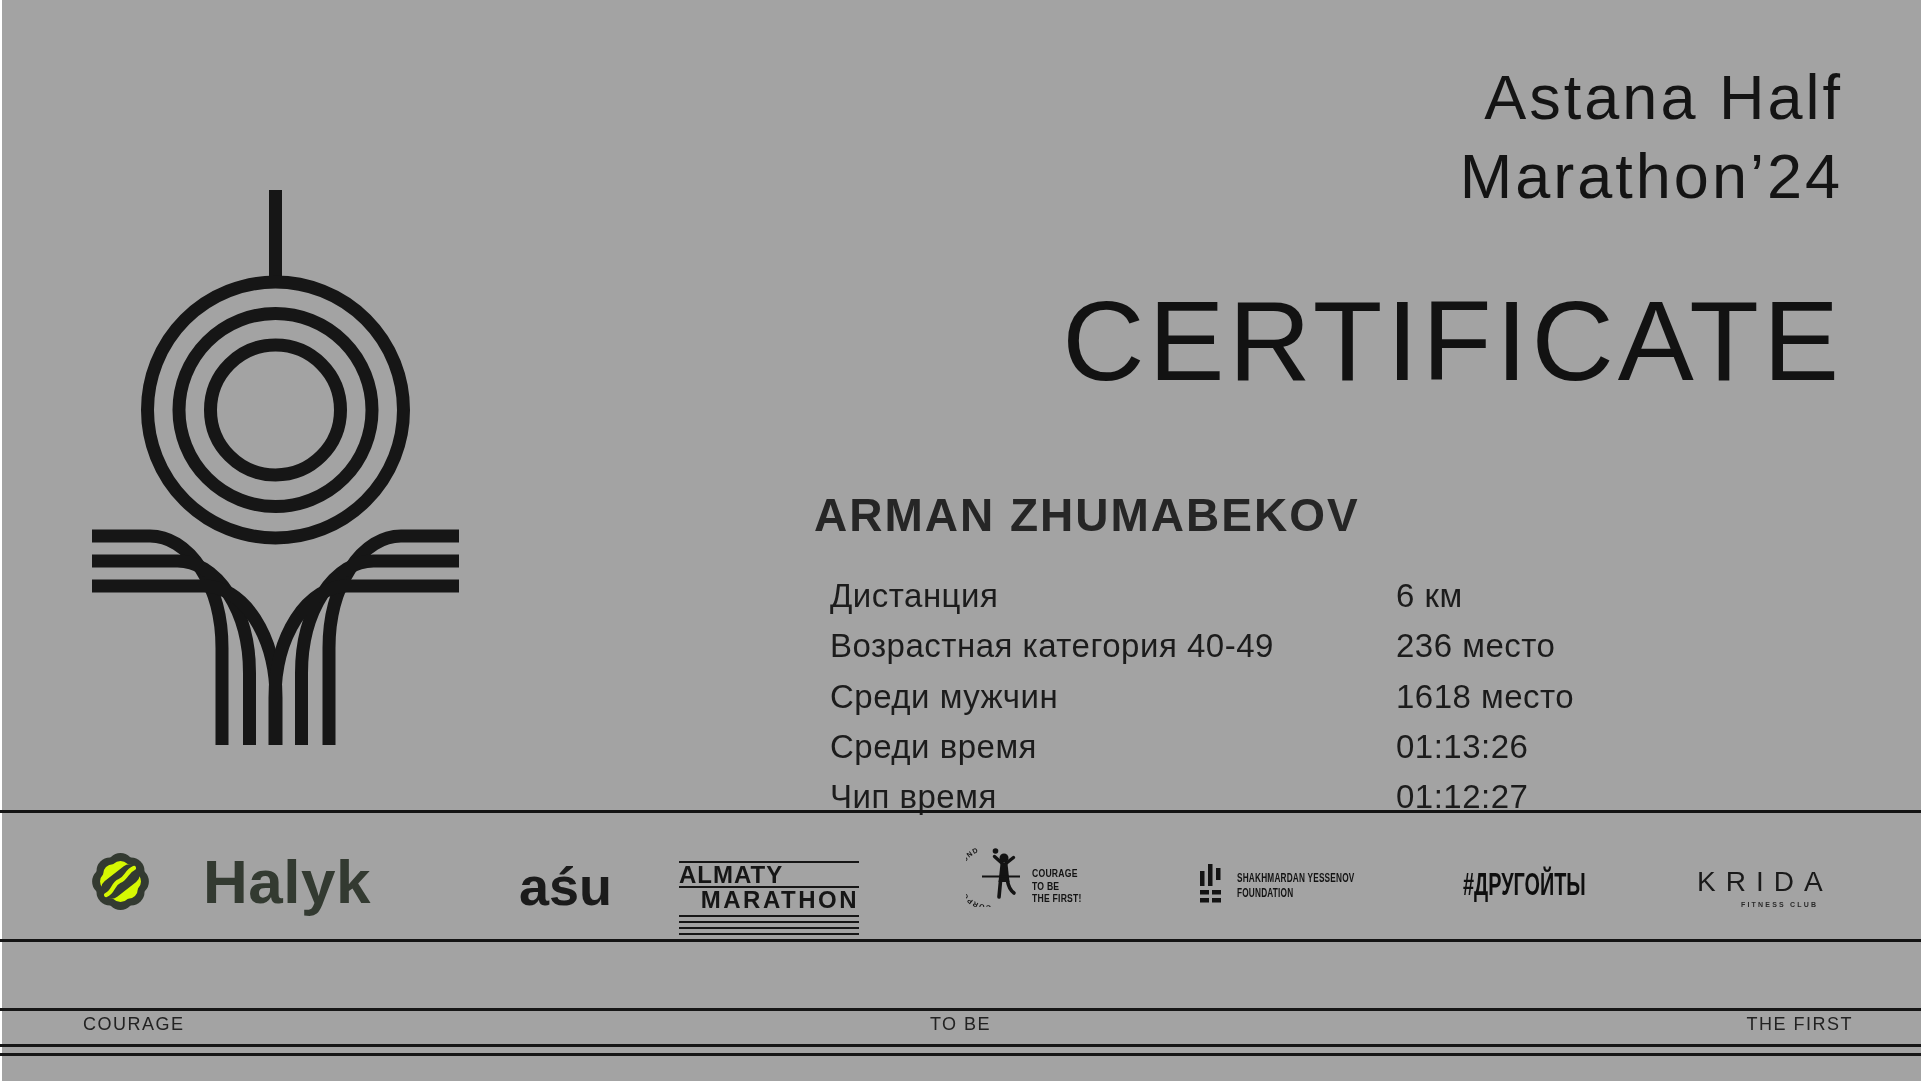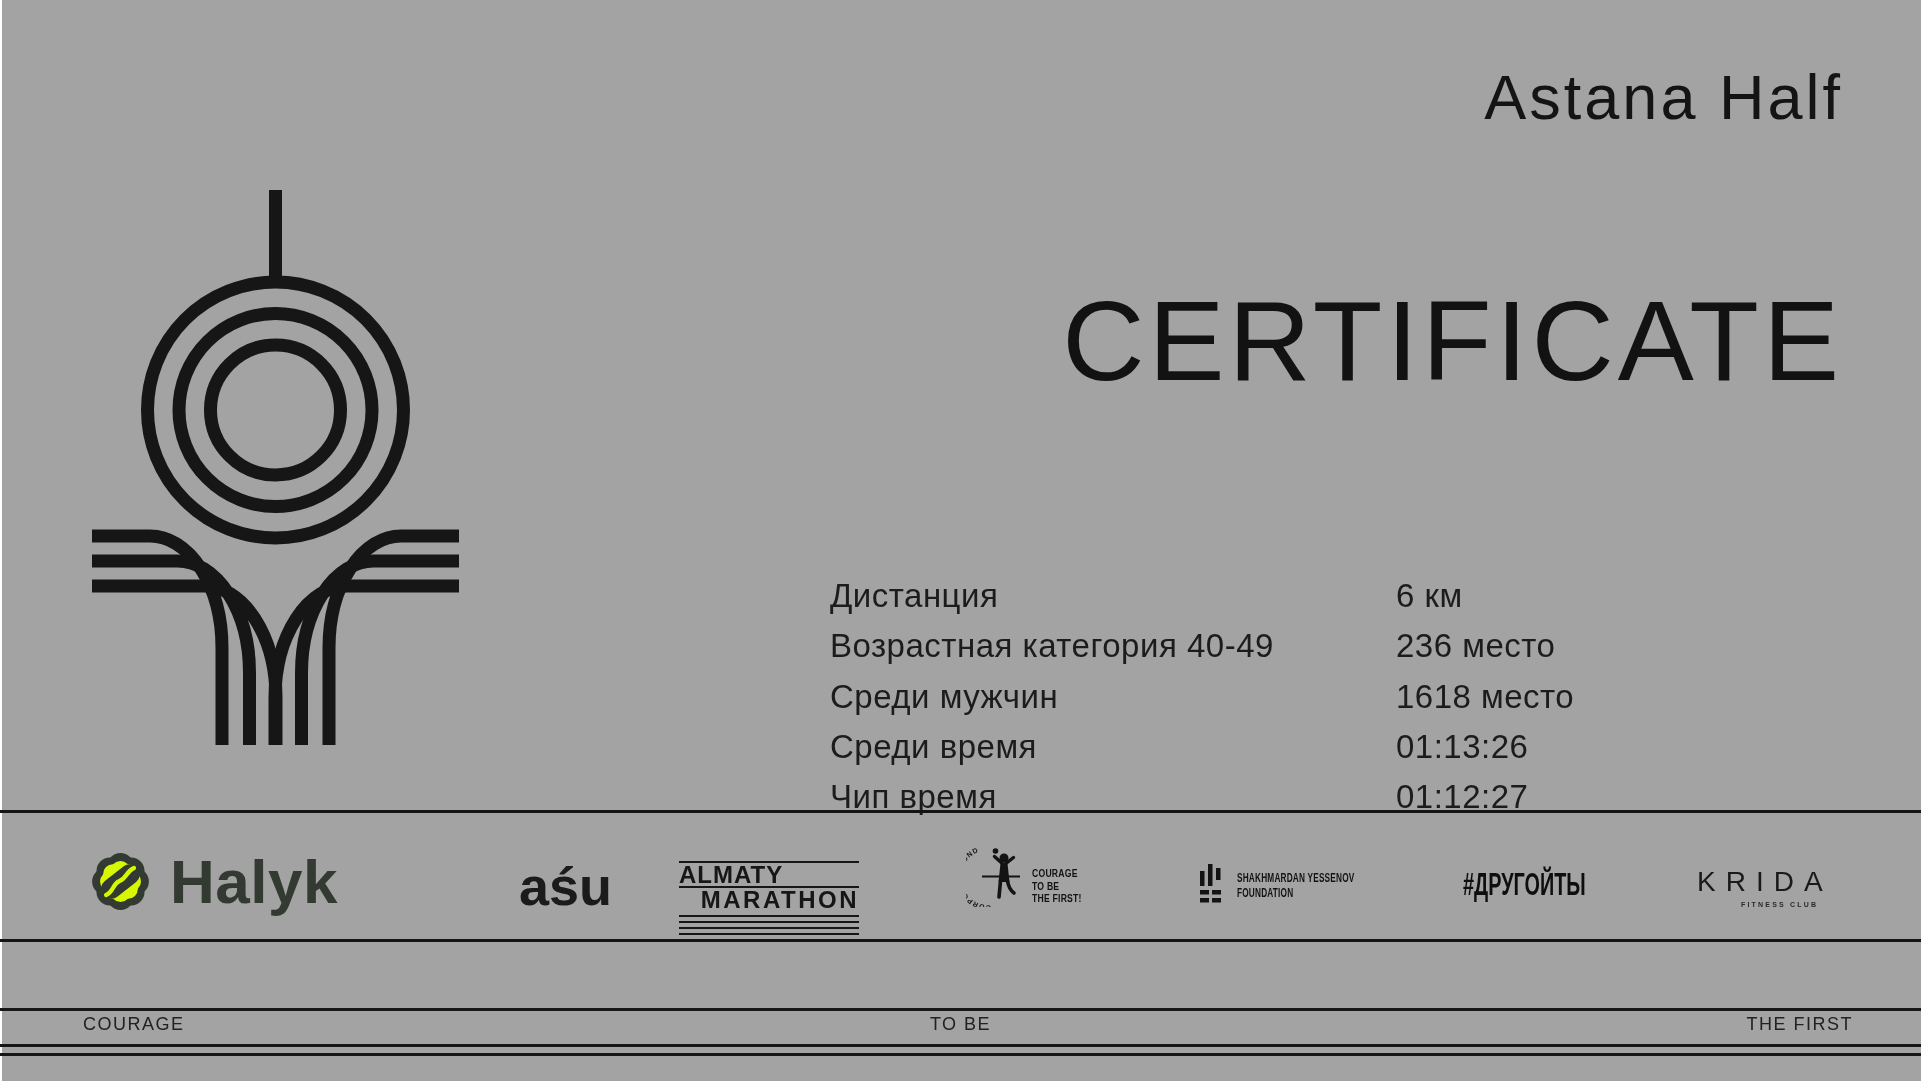--- a/index.html
+++ b/index.html
@@ -37,21 +37,21 @@
   .result-row{display:flex;line-height:50.3px;font-size:33px;letter-spacing:.5px;color:#1c1c1c;margin-left:16px;}
   .result-row .label{width:566px;flex:none;}
   .result-row .value{flex:none;}
 
   
   .bar-line{position:absolute;left:0;width:100%;background:#141414;}
   .line-bar-top{top:810px;height:3px;}
   .line-bar-bottom{top:939px;height:3px;}
 
   .halyk{position:absolute;left:84px;top:845px;display:flex;align-items:center;gap:13px;}
-  .halyk .word{font-size:62px;font-weight:700;letter-spacing:.5px;color:#333a31;line-height:73px;}
+  .halyk .word{font-size:62px;font-weight:700;letter-spacing:.5px;color:#333a31;line-height:73px;margin-left:33px;}
 
   .asu{position:absolute;left:476px;top:855px;font-size:54px;font-weight:700;color:#1b1b1b;margin-left:43px;}
 
   .almaty{position:absolute;left:679px;top:861px;width:180px;color:#161616;}
   .almaty .am-line{height:2px;background:#161616;}
   .almaty .am-thin{height:1.8px;background:#161616;margin-top:4.2px;}
   .almaty .am-word{font-size:24px;font-weight:700;letter-spacing:1px;line-height:23px;}
   .almaty .am-word.right{text-align:right;letter-spacing:2.5px;}
 
   .corp-icon{position:absolute;left:966px;top:845px;}
@@ -101,24 +101,26 @@
     <path d="M 92 536 H 150 A 72 112 0 0 1 222 648 V 745"></path>
     <path d="M 92 561 H 177.5 A 72 112 0 0 1 249.5 673 V 745"></path>
     <path d="M 92 586 H 204 A 72 112 0 0 1 276 698 V 745"></path>
     <path d="M 459 536 H 401 A 72 112 0 0 0 329 648 V 745"></path>
     <path d="M 459 561 H 373.5 A 72 112 0 0 0 301.5 673 V 745"></path>
     <path d="M 459 586 H 347 A 72 112 0 0 0 275 698 V 745"></path>
   </svg>
 
   <div class="title">
     <div>Astana Half</div>
+    <div>Marathon’24</div>
   </div>
 
   <div class="heading">CERTIFICATE</div>
 
+  <div class="name">ARMAN ZHUMABEKOV</div>
 
   <div class="results">
     <div class="result-row">
       <span class="label">Дистанция</span>
       <span class="value">6 км</span>
     </div>
     <div class="result-row">
       <span class="label">Возрастная категория 40-49</span>
       <span class="value">236 место</span>
     </div>

